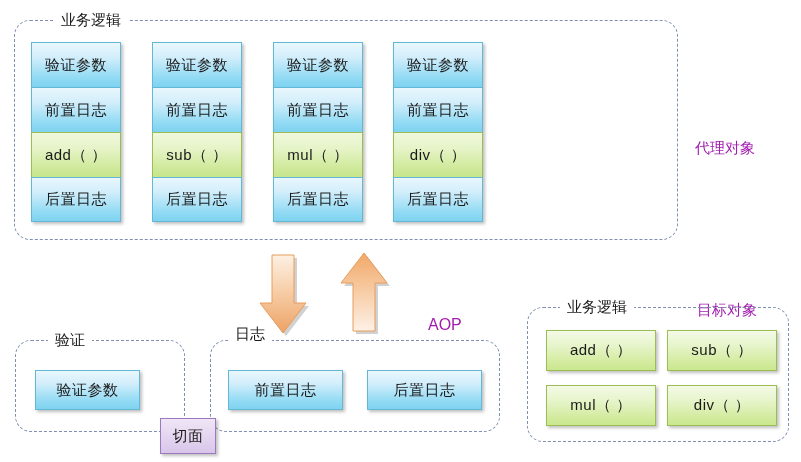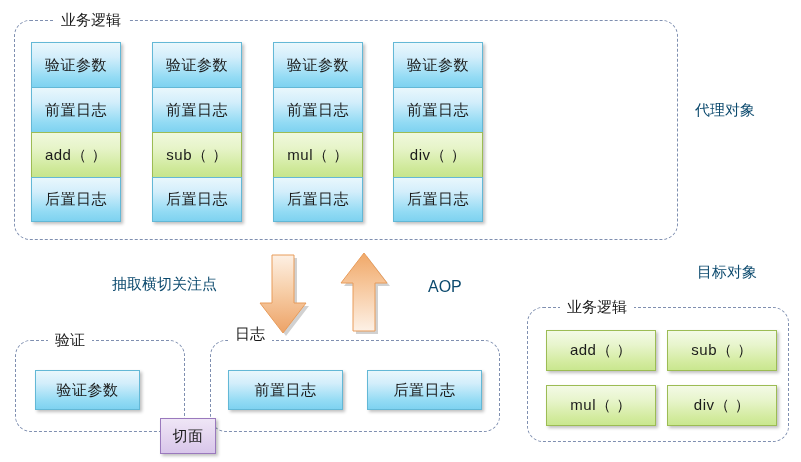--- a/index.html
+++ b/index.html
@@ -41,21 +41,22 @@
     white-space: nowrap;
     color: #1a1a1a;
   }
 
   
   .plain-label {
     position: absolute;
     font-size: 15px;
     line-height: 18px;
     white-space: nowrap;
-    color: #0c4a6e;
+    color: #a21caf;
+    margin-top: 38px;
   }
   .latin-label {
     font-size: 16px;
   }
 
   
   .stack {
     position: absolute;
     width: 90px;
     box-sizing: border-box;
@@ -146,21 +147,20 @@
     <div class="cell cell-blue last">后置日志</div>
   </div>
 
   <div class="stack" style="left:393px; top:42px;">
     <div class="cell cell-blue">验证参数</div>
     <div class="cell cell-blue">前置日志</div>
     <div class="cell cell-green">div（ ）</div>
     <div class="cell cell-blue last">后置日志</div>
   </div>
 
-  <div class="plain-label" style="left:112px; top:275px;">抽取横切关注点</div>
 
   <div class="plain-label latin-label" style="left:428px; top:278px;">AOP</div>
 
   <svg class="arrow" style="left:258px; top:254px;" width="52" height="88" viewBox="0 0 52 88">
     <defs>
       <linearGradient id="downGrad" x1="0" y1="0" x2="0" y2="1">
         <stop offset="0%" stop-color="#fdf0e4"></stop>
         <stop offset="45%" stop-color="#f7cfa9"></stop>
         <stop offset="100%" stop-color="#eda266"></stop>
       </linearGradient>

